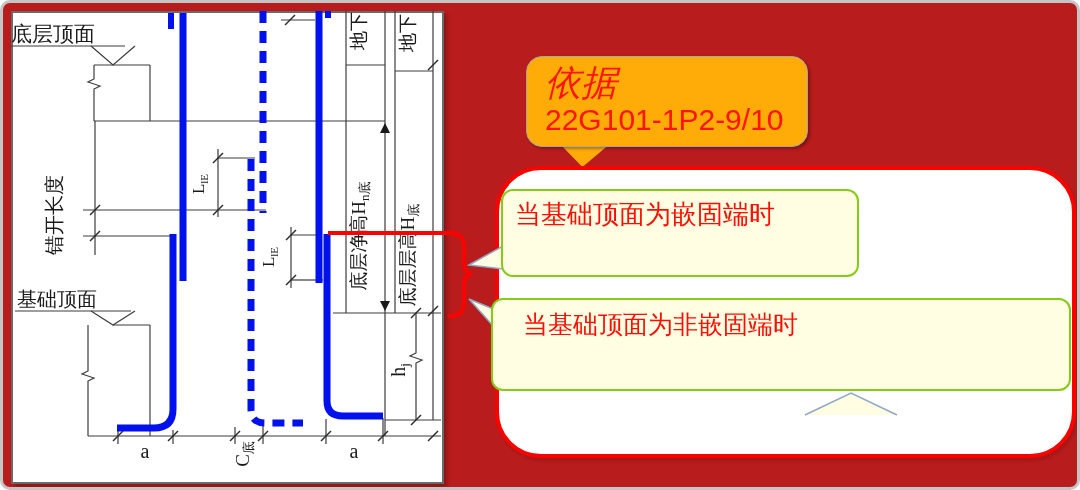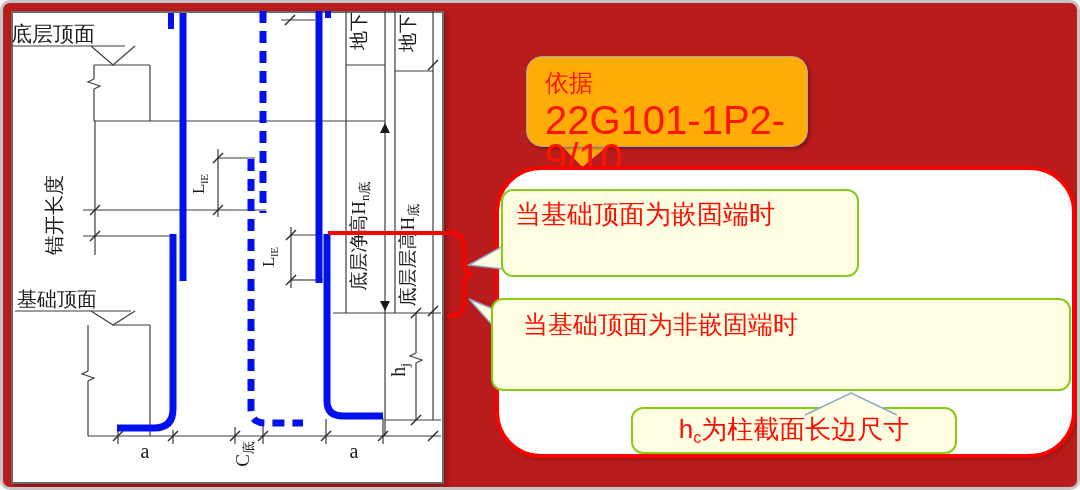--- a/index.html
+++ b/index.html
@@ -12,22 +12,22 @@
   .panel-svg{position:absolute;left:8px;top:8px;}
   .cad-text{font-family:"Liberation Serif","DejaVu Serif",serif;fill:#1a1a1a;}
   
   .container-box{position:absolute;left:492px;top:163px;width:581px;height:292px;box-sizing:border-box;
          border:4px solid #f80400;border-radius:46px;background:#fff;z-index:2;
          box-shadow:2px 3px 3px rgba(0,0,0,.12);}
   .overlay-svg{position:absolute;left:300px;top:200px;z-index:3;}
   .ref-bubble{position:absolute;left:523px;top:53px;width:282px;height:91px;box-sizing:border-box;
          background:#ffac08;border:1px solid #a6a6a6;border-radius:16px;z-index:2;
          box-shadow:2px 2px 3px rgba(0,0,0,.3);color:#ff1400;padding:8px 0 0 18px;}
-  .ref-line1{font-size:24px;line-height:36px;}
-  .ref-line2{font-size:40px;line-height:38px;}
+  .ref-line1{font-size:36px;line-height:36px;font-style:italic;}
+  .ref-line2{font-size:30px;line-height:38px;}
   .ref-tail{position:absolute;left:556px;top:140px;width:52px;height:24px;background:#ffac08;
          clip-path:polygon(0 0,100% 0,45% 100%);z-index:1;}
   .note-box{position:absolute;box-sizing:border-box;background:#fffde2;border:2px solid #84cc16;
          border-radius:12px;color:#fe0d00;z-index:4;}
   .note-fixed{left:498px;top:186px;width:358px;height:88px;font-size:26px;line-height:37px;padding:5px 12px;}
   .note-nonfixed{left:488px;top:295px;width:580px;height:93px;font-size:25px;line-height:38px;padding:5px 30px;}
   .note-pill{left:628px;top:404px;width:326px;height:47px;font-size:26px;line-height:41px;
          text-align:center;z-index:5;}
   .pill-tail{position:absolute;left:795px;top:385px;z-index:6;}
   .fsub{font-size:0.62em;vertical-align:-0.28em;}
@@ -161,18 +161,17 @@
   </svg>
 
   <div class="note-box note-fixed">
     <div>当基础顶面为嵌固端时</div>
   </div>
 
   <div class="note-box note-nonfixed">
     <div>当基础顶面为非嵌固端时</div>
   </div>
 
-  <div class="note-box note-pill"><span>h</span><span class="fsub">c</span><span>为柱截面长边尺寸</span></div>
   <svg class="pill-tail" width="115" height="30">
     <path d="M7,27 L53,5 L99,27" fill="#fffde2" stroke="#8fa8c6" stroke-width="1.5"></path>
   </svg>
 
 </div>
 
 </body></html>

